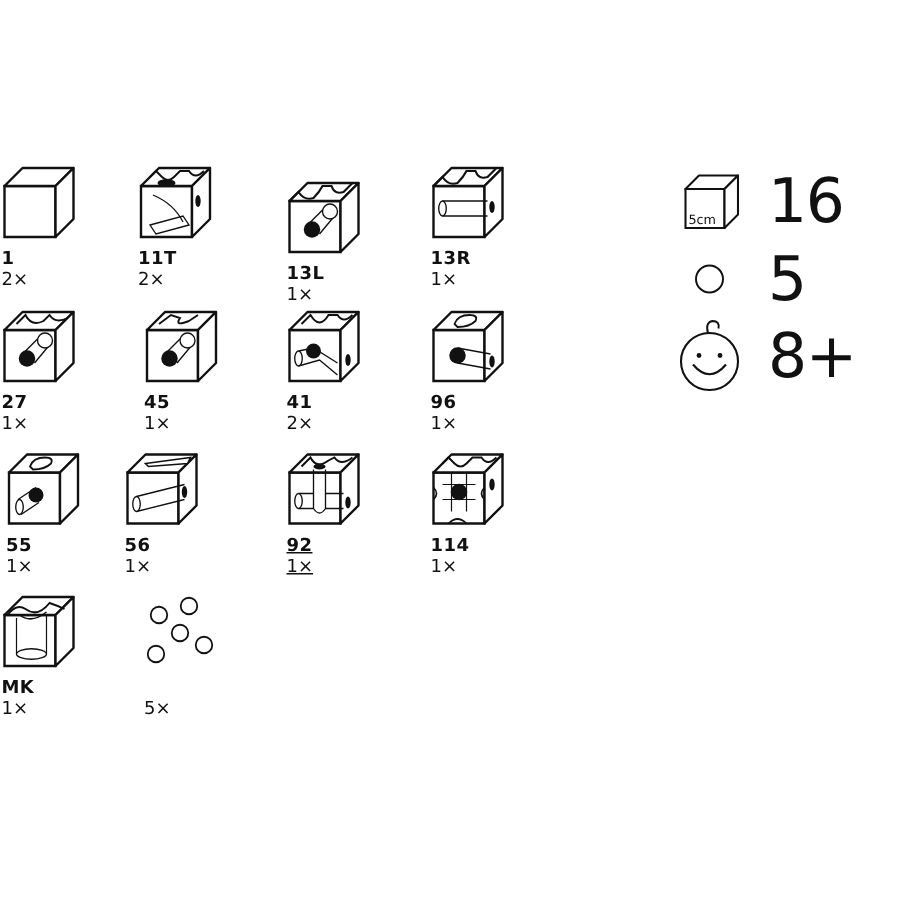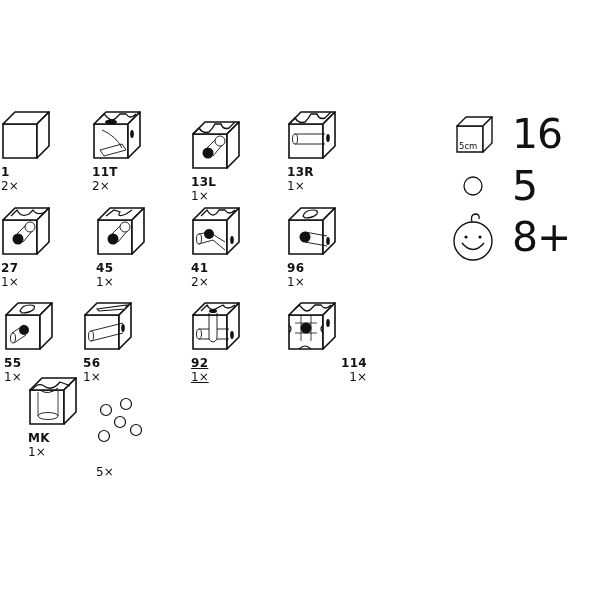--- a/index.html
+++ b/index.html
@@ -153,34 +153,34 @@
     <ellipse cx="22" cy="10" rx="4" ry="2" fill="#111"></ellipse>
     <path d="M18 12 L18 38 Q22 44 26 38 L26 12" fill="none" stroke="#111" stroke-width="0.9"></path>
     <path d="M8 28 L18 28 M8 38 L18 38 M26 28 L38 28 M26 38 L38 38" stroke="#111" stroke-width="0.9"></path>
     <ellipse cx="8" cy="33" rx="2.5" ry="5" fill="#fff" stroke="#111" stroke-width="0.9"></ellipse>
     <ellipse cx="41" cy="34" rx="1.8" ry="4" fill="#111"></ellipse>
   </svg>
   <div class="code">92</div>
   <div class="qty">1×</div>
 </div>
 
-<div class="piece" style="left:287px; top:301px;text-align:right;">
+<div class="piece" style="left:287px; top:301px;">
   <svg width="52" height="52">
     <use href="#cube"></use>
     <path d="M8 8 L12 4 L16 8 Q20 12 24 8 L28 4 L34 4 Q38 10 44 4" fill="none" stroke="#111" stroke-width="1.3"></path>
     <path d="M2 24 Q6 28 2 32 M36 24 Q32 28 36 32 M12 48 Q18 42 24 48" fill="none" stroke="#111" stroke-width="1.1"></path>
     <path d="M8 22 L30 22 M8 32 L30 32 M14 14 L14 40 M24 14 L24 40" stroke="#111" stroke-width="0.8"></path>
     <circle cx="19" cy="27" r="5.5" fill="#111"></circle>
     <ellipse cx="41" cy="22" rx="1.8" ry="4" fill="#111"></ellipse>
   </svg>
   <div class="code">114</div>
   <div class="qty">1×</div>
 </div>
 
-<div class="piece" style="left:1px; top:376px;padding-left:27px;">
+<div class="piece" style="left:1px; top:396px;">
   <svg width="52" height="52">
     <use href="#cube"></use>
     <path d="M4 14 Q10 6 16 10 Q24 16 32 6 Q38 8 42 10" fill="none" stroke="#111" stroke-width="1.3"></path>
     <path d="M12 14 Q20 20 30 12" fill="none" stroke="#111" stroke-width="1"></path>
     <path d="M10 16 L10 40 M30 14 L30 40" stroke="#111" stroke-width="0.8"></path>
     <ellipse cx="20" cy="40" rx="10" ry="3.5" fill="none" stroke="#111" stroke-width="0.9"></ellipse>
   </svg>
   <div class="code">MK</div>
   <div class="qty">1×</div>
 </div>

